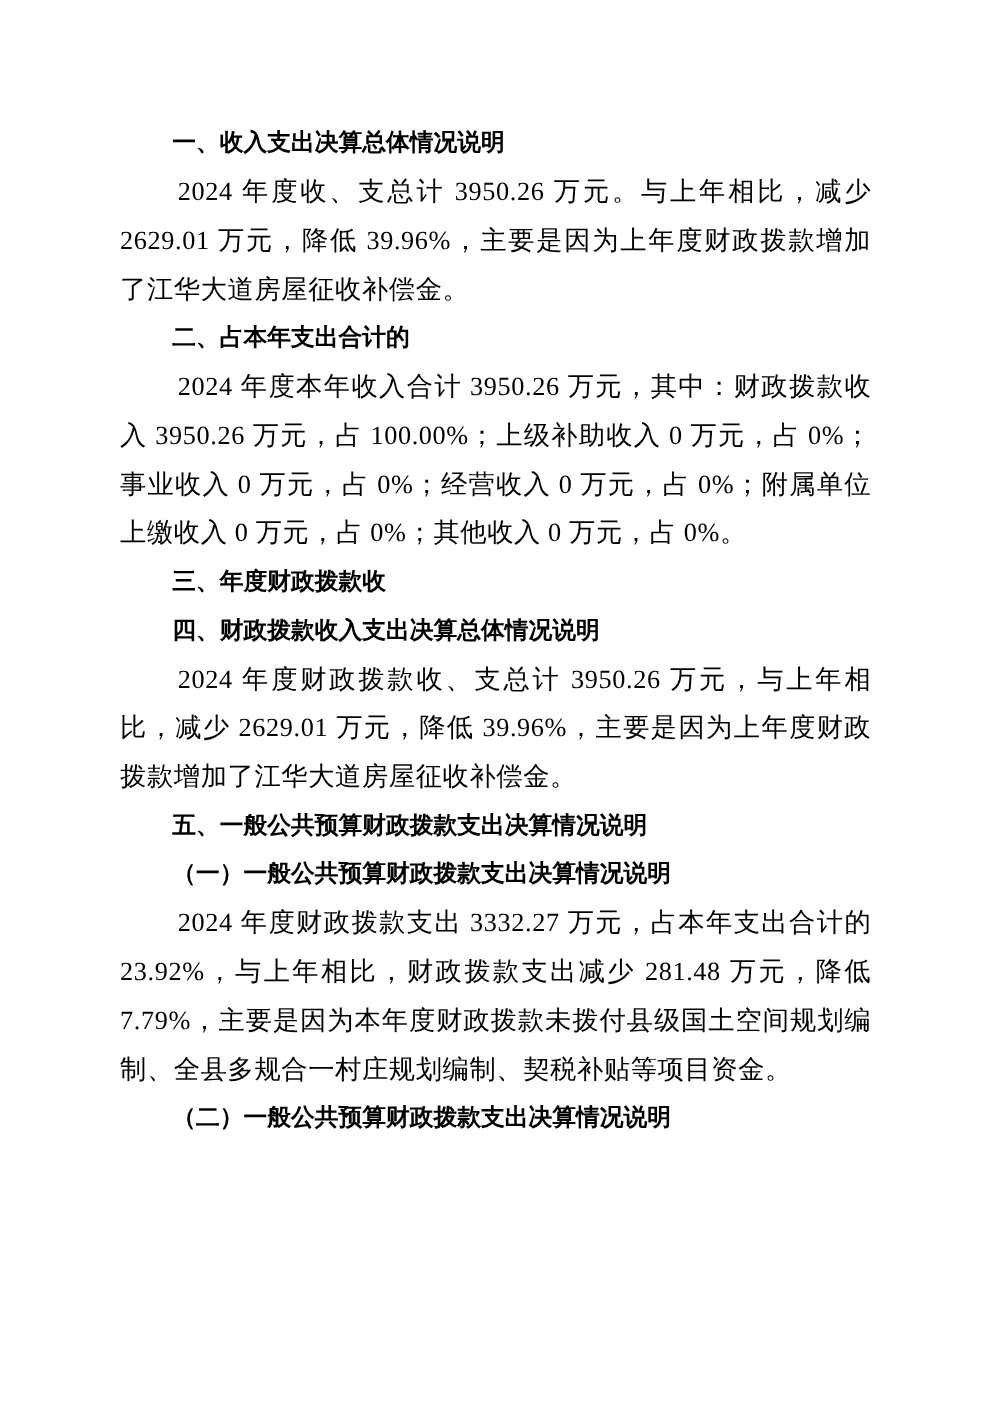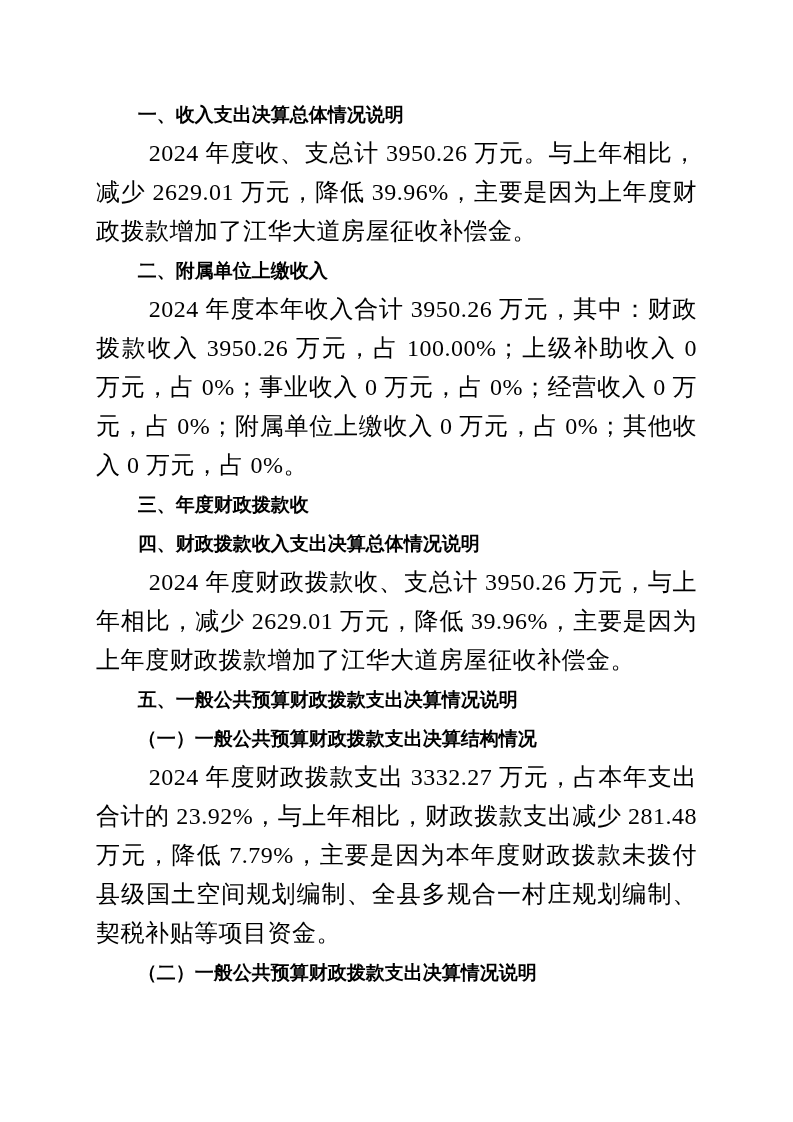--- a/index.html
+++ b/index.html
@@ -22,49 +22,49 @@
     font-family: "Liberation Sans", "DejaVu Sans", sans-serif;
     font-weight: bold;
     font-size: 19px;
     line-height: 39px;
     margin: 0;
     text-indent: 2.2em;
     white-space: normal;
   }
   .doc-para {
     font-family: "Liberation Serif", "DejaVu Serif", serif;
-    font-size: 24px;
+    font-size: 21px;
     line-height: 39px;
     margin: 0;
     text-align: justify;
     text-indent: 2.2em;
     letter-spacing: 0.5px;
   }
 </style>
 </head>
 <body>
 
 <div class="page">
 
   <h3 class="doc-heading">一、收入支出决算总体情况说明</h3>
 
   <p class="doc-para">2024 年度收、支总计 3950.26 万元。与上年相比，减少 2629.01 万元，降低 39.96%，主要是因为上年度财政拨款增加了江华大道房屋征收补偿金。</p>
 
-  <h3 class="doc-heading">二、附属单位上缴收入</h3>
+  <h3 class="doc-heading">二、占本年支出合计的</h3>
 
   <p class="doc-para">2024 年度本年收入合计 3950.26 万元，其中：财政拨款收入 3950.26 万元，占 100.00%；上级补助收入 0 万元，占 0%；事业收入 0 万元，占 0%；经营收入 0 万元，占 0%；附属单位上缴收入 0 万元，占 0%；其他收入 0 万元，占 0%。</p>
 
   <h3 class="doc-heading">三、年度财政拨款收</h3>
 
 
   <h3 class="doc-heading">四、财政拨款收入支出决算总体情况说明</h3>
 
   <p class="doc-para">2024 年度财政拨款收、支总计 3950.26 万元，与上年相比，减少 2629.01 万元，降低 39.96%，主要是因为上年度财政拨款增加了江华大道房屋征收补偿金。</p>
 
   <h3 class="doc-heading">五、一般公共预算财政拨款支出决算情况说明</h3>
 
-  <h3 class="doc-heading">（一）一般公共预算财政拨款支出决算结构情况</h3>
+  <h3 class="doc-heading">（一）一般公共预算财政拨款支出决算情况说明</h3>
 
   <p class="doc-para">2024 年度财政拨款支出 3332.27 万元，占本年支出合计的 23.92%，与上年相比，财政拨款支出减少 281.48 万元，降低 7.79%，主要是因为本年度财政拨款未拨付县级国土空间规划编制、全县多规合一村庄规划编制、契税补贴等项目资金。</p>
 
   <h3 class="doc-heading">（二）一般公共预算财政拨款支出决算情况说明</h3>
 
 </div>
 
 </body></html>

